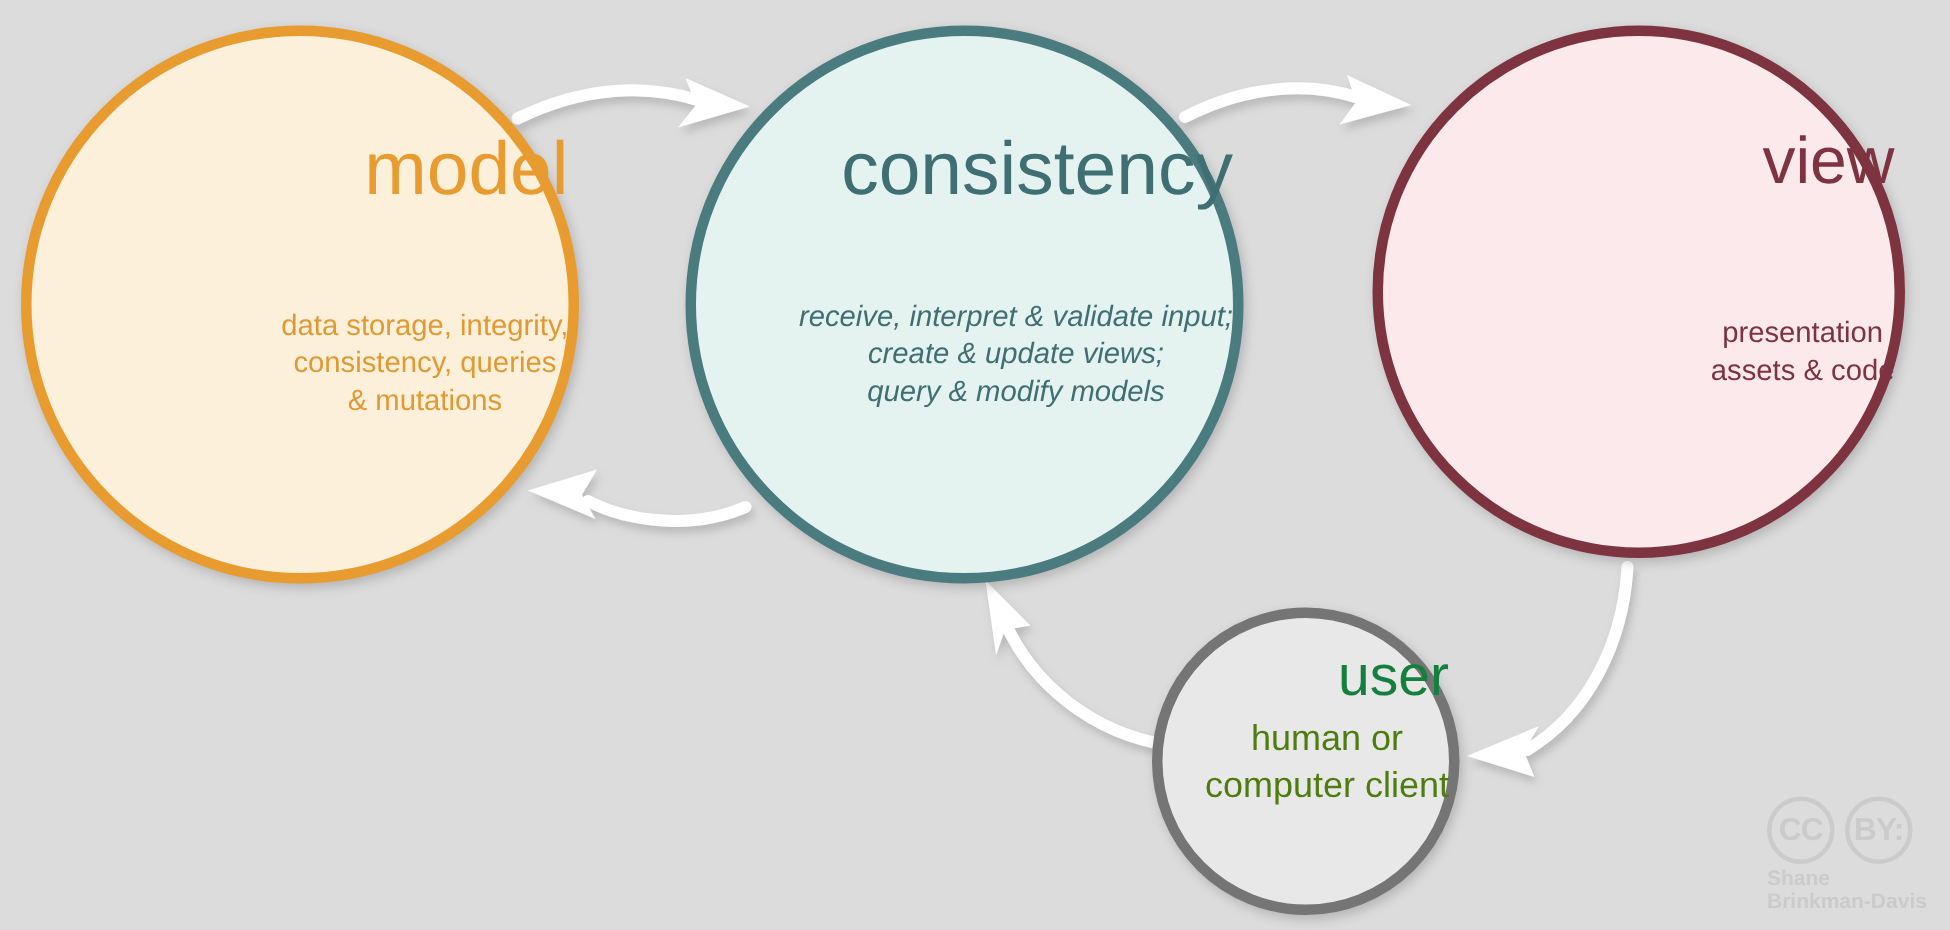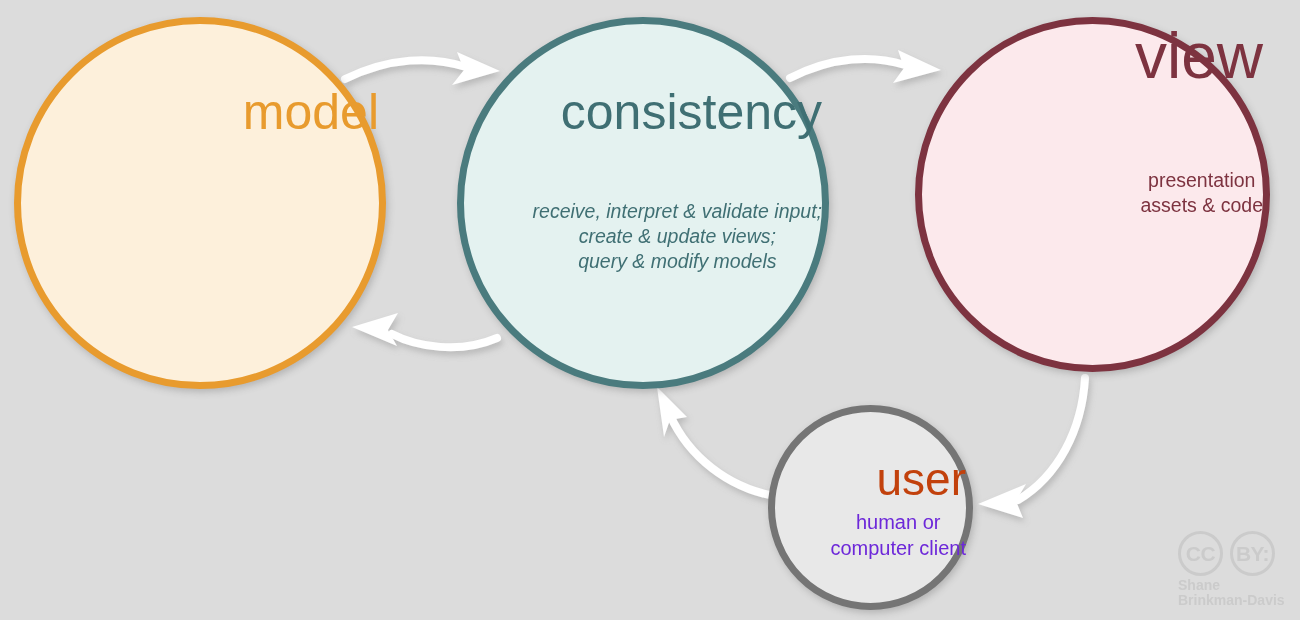--- a/index.html
+++ b/index.html
@@ -91,46 +91,47 @@
   #node-view {
     left: 915px;
     top: 17px;
     width: 355px;
     height: 355px;
     background: #fce9ec;
     border: 7px solid #7d3340;
   }
   #node-view .node-title {
     color: #7d3340;
-    font-size: 64px;
+    font-size: 44px;
+    margin-top: 62px;
   }
   #node-view .node-desc {
     color: #7d3340;
     font-size: 19.5px;
     margin-top: 80px;
     margin-left: 28px;
   }
 
   
   #node-user {
     left: 768px;
     top: 405px;
     width: 205px;
     height: 205px;
     background: #e8e8e8;
     border: 7px solid #757575;
   }
   #node-user .node-title {
-    color: #c2410c;
-    font-size: 46px;
-    margin-top: 44px;
+    color: #15803d;
+    font-size: 38px;
+    margin-top: 20px;
   }
   #node-user .node-desc {
-    color: #6d28d9;
-    font-size: 20px;
+    color: #4d7c0f;
+    font-size: 24px;
     margin-top: 8px;
   }
 
   
   #cc-badge {
     position: absolute;
     left: 1178px;
     top: 531px;
     width: 112px;
     height: 78px;
@@ -195,20 +196,23 @@
     </g>
 
     <g filter="url(#softshadow)">
       <path d="M 780,497 C 727,489 688,455 670,415" stroke="#ffffff" stroke-width="8" fill="none" stroke-linecap="round"></path>
       <path d="M 657,387 L 664,437 L 670,420 L 687,417 Z" fill="#ffffff"></path>
     </g>
   </svg>
 
   <div class="node" id="node-model">
     <div class="node-title">model</div>
+    <div class="node-desc">data storage, integrity,
+consistency, queries
+&amp; mutations</div>
   </div>
 
   <div class="node" id="node-controller">
     <div class="node-title">consistency</div>
     <div class="node-desc">receive, interpret &amp; validate input;
 create &amp; update views;
 query &amp; modify models</div>
   </div>
 
   <div class="node" id="node-view">

